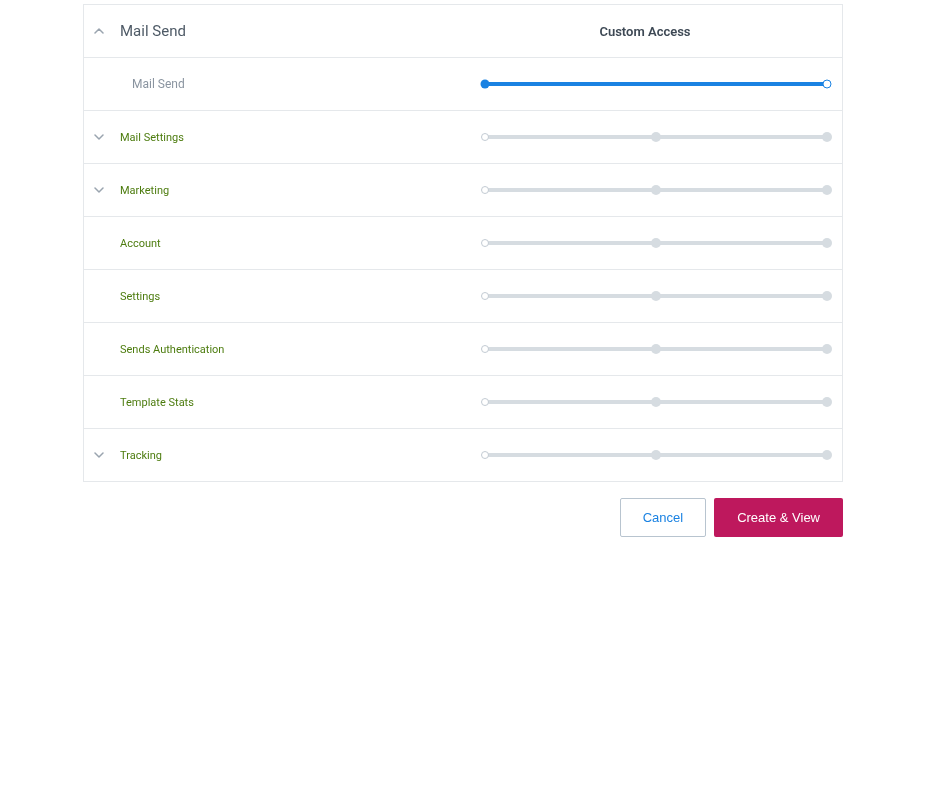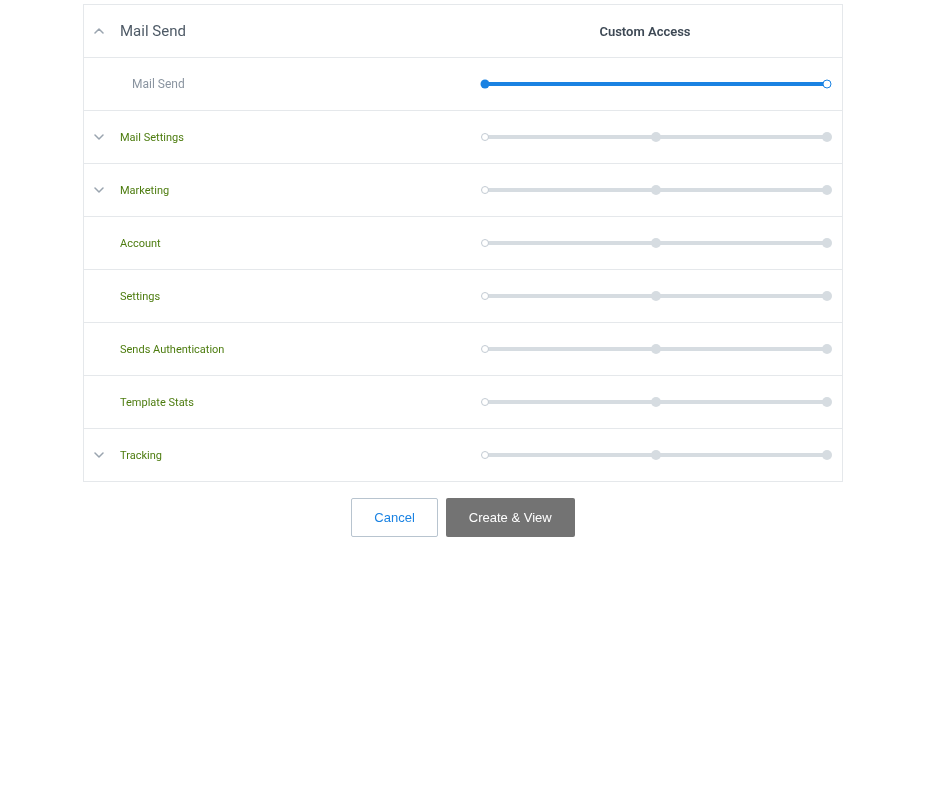--- a/index.html
+++ b/index.html
@@ -126,39 +126,39 @@
   .dot.blue.open {
     background: #fff;
     border: 1.5px solid #1a82e2;
   }
   .dot.p0 { left: 1%; }
   .dot.p50 { left: 50%; }
   .dot.p100 { left: 99%; }
 
   .actions {
     display: flex;
-    justify-content: center;
+    justify-content: flex-end;
     gap: 8px;
     padding: 16px 20px;
   }
   .btn {
     font-size: 13px;
     padding: 11px 22px;
     border-radius: 2px;
     cursor: pointer;
     border: 1px solid transparent;
     font-weight: 400;
   }
   .btn.secondary {
     background: #fff;
     color: #1a82e2;
     border: 1px solid #b8c4cf;
   }
   .btn.primary {
-    background: #737373;
+    background: #be185d;
     color: #fff;
   }
 </style>
 </head>
 <body>
 
 <div class="page">
   <div class="panel">
 
     <div class="row header">

